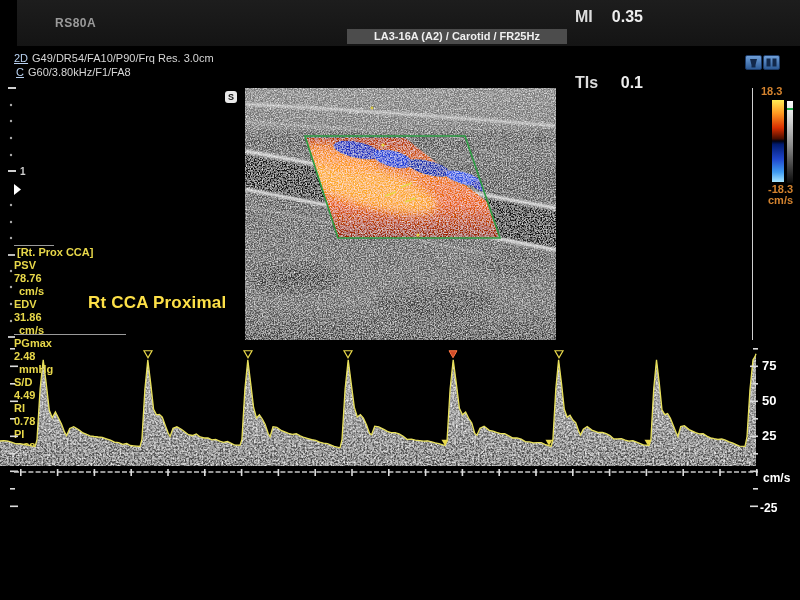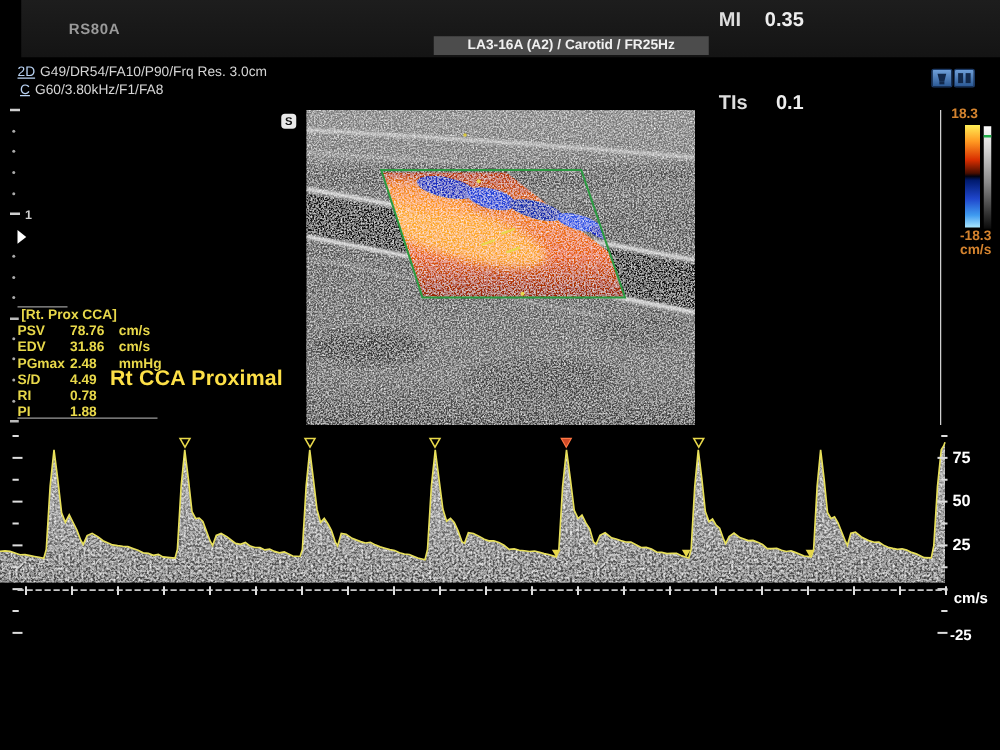--- a/index.html
+++ b/index.html
@@ -18,21 +18,21 @@
   .pline{position:absolute;color:#d6d6d6;font-size:11px;font-weight:normal;white-space:nowrap;}
   .pline .mlabel{color:#b9d2f2;text-decoration:underline;margin-right:4px;}
   .icon-chip{position:absolute;width:15px;height:13px;border-radius:2px;
              background:linear-gradient(#6f9fd8,#2c5a96);border:1px solid #1c3a66;}
   .icon-chip svg{display:block}
   
   .meas{position:absolute;left:14px;top:246px;width:116px;color:#e8d84a;
         font-size:11px;font-weight:bold;line-height:13px;}
   .meas .tick-top{position:absolute;left:0;top:-1px;width:40px;height:1px;background:#9a9a9a;}
   .meas .tick-bot{position:absolute;left:0;top:88px;width:112px;height:1px;background:#9a9a9a;}
-  .meas-row{display:flex;white-space:nowrap;}
+  .meas-row{display:flex;white-space:nowrap;flex-direction:column;}
   .meas-row .lab{width:42px;}
   .meas-row .val{width:34px;text-align:left;}
   .meas-row .unit{margin-left:5px;}
   .annotation{position:absolute;left:88px;top:293px;color:#fde047;font-size:17px;font-weight:bold;
               letter-spacing:.2px;white-space:nowrap;}
   
   .cs-max{position:absolute;left:761px;top:85px;color:#d4832e;font-size:11px;font-weight:bold;}
   .cs-min{position:absolute;left:756px;top:184px;color:#d4832e;font-size:11px;font-weight:bold;line-height:11px;margin-left:12px;}
   .cbar{position:absolute;left:772px;top:100px;width:12px;height:82px;
         background:linear-gradient(#ffee55 0%,#ff9a22 16%,#d92e00 34%,#4a0e00 47%,#02020e 50%,

